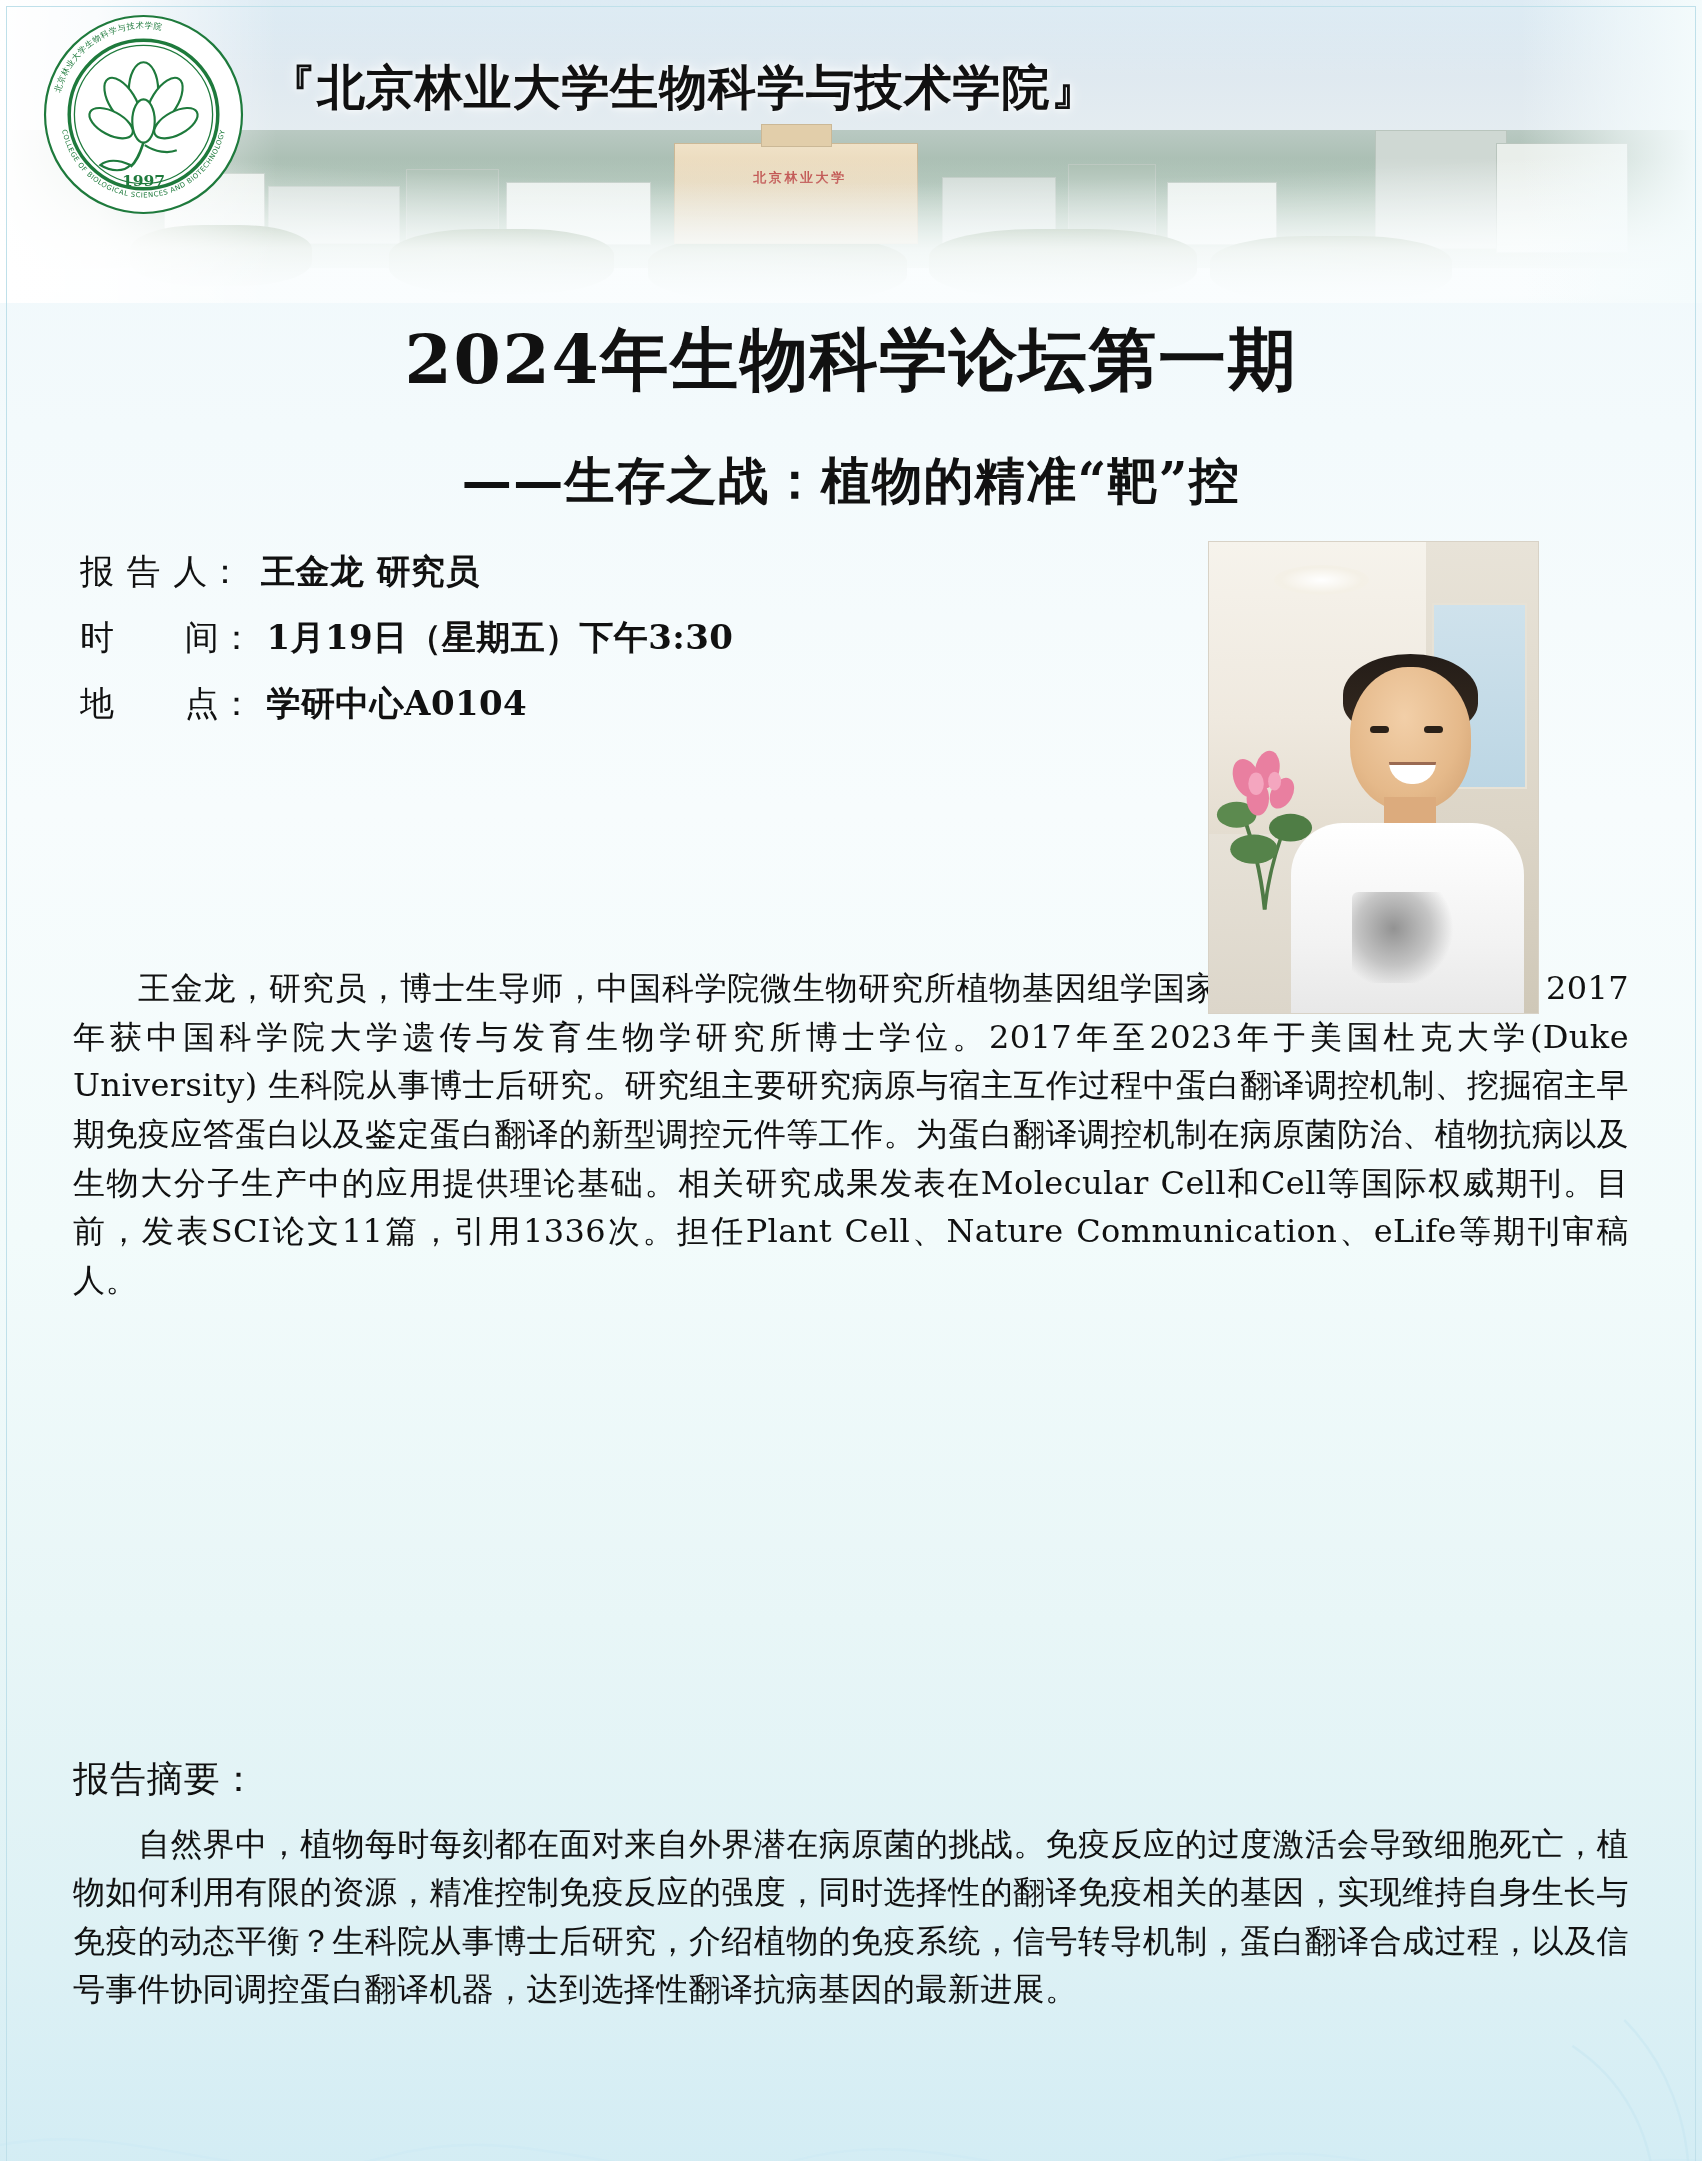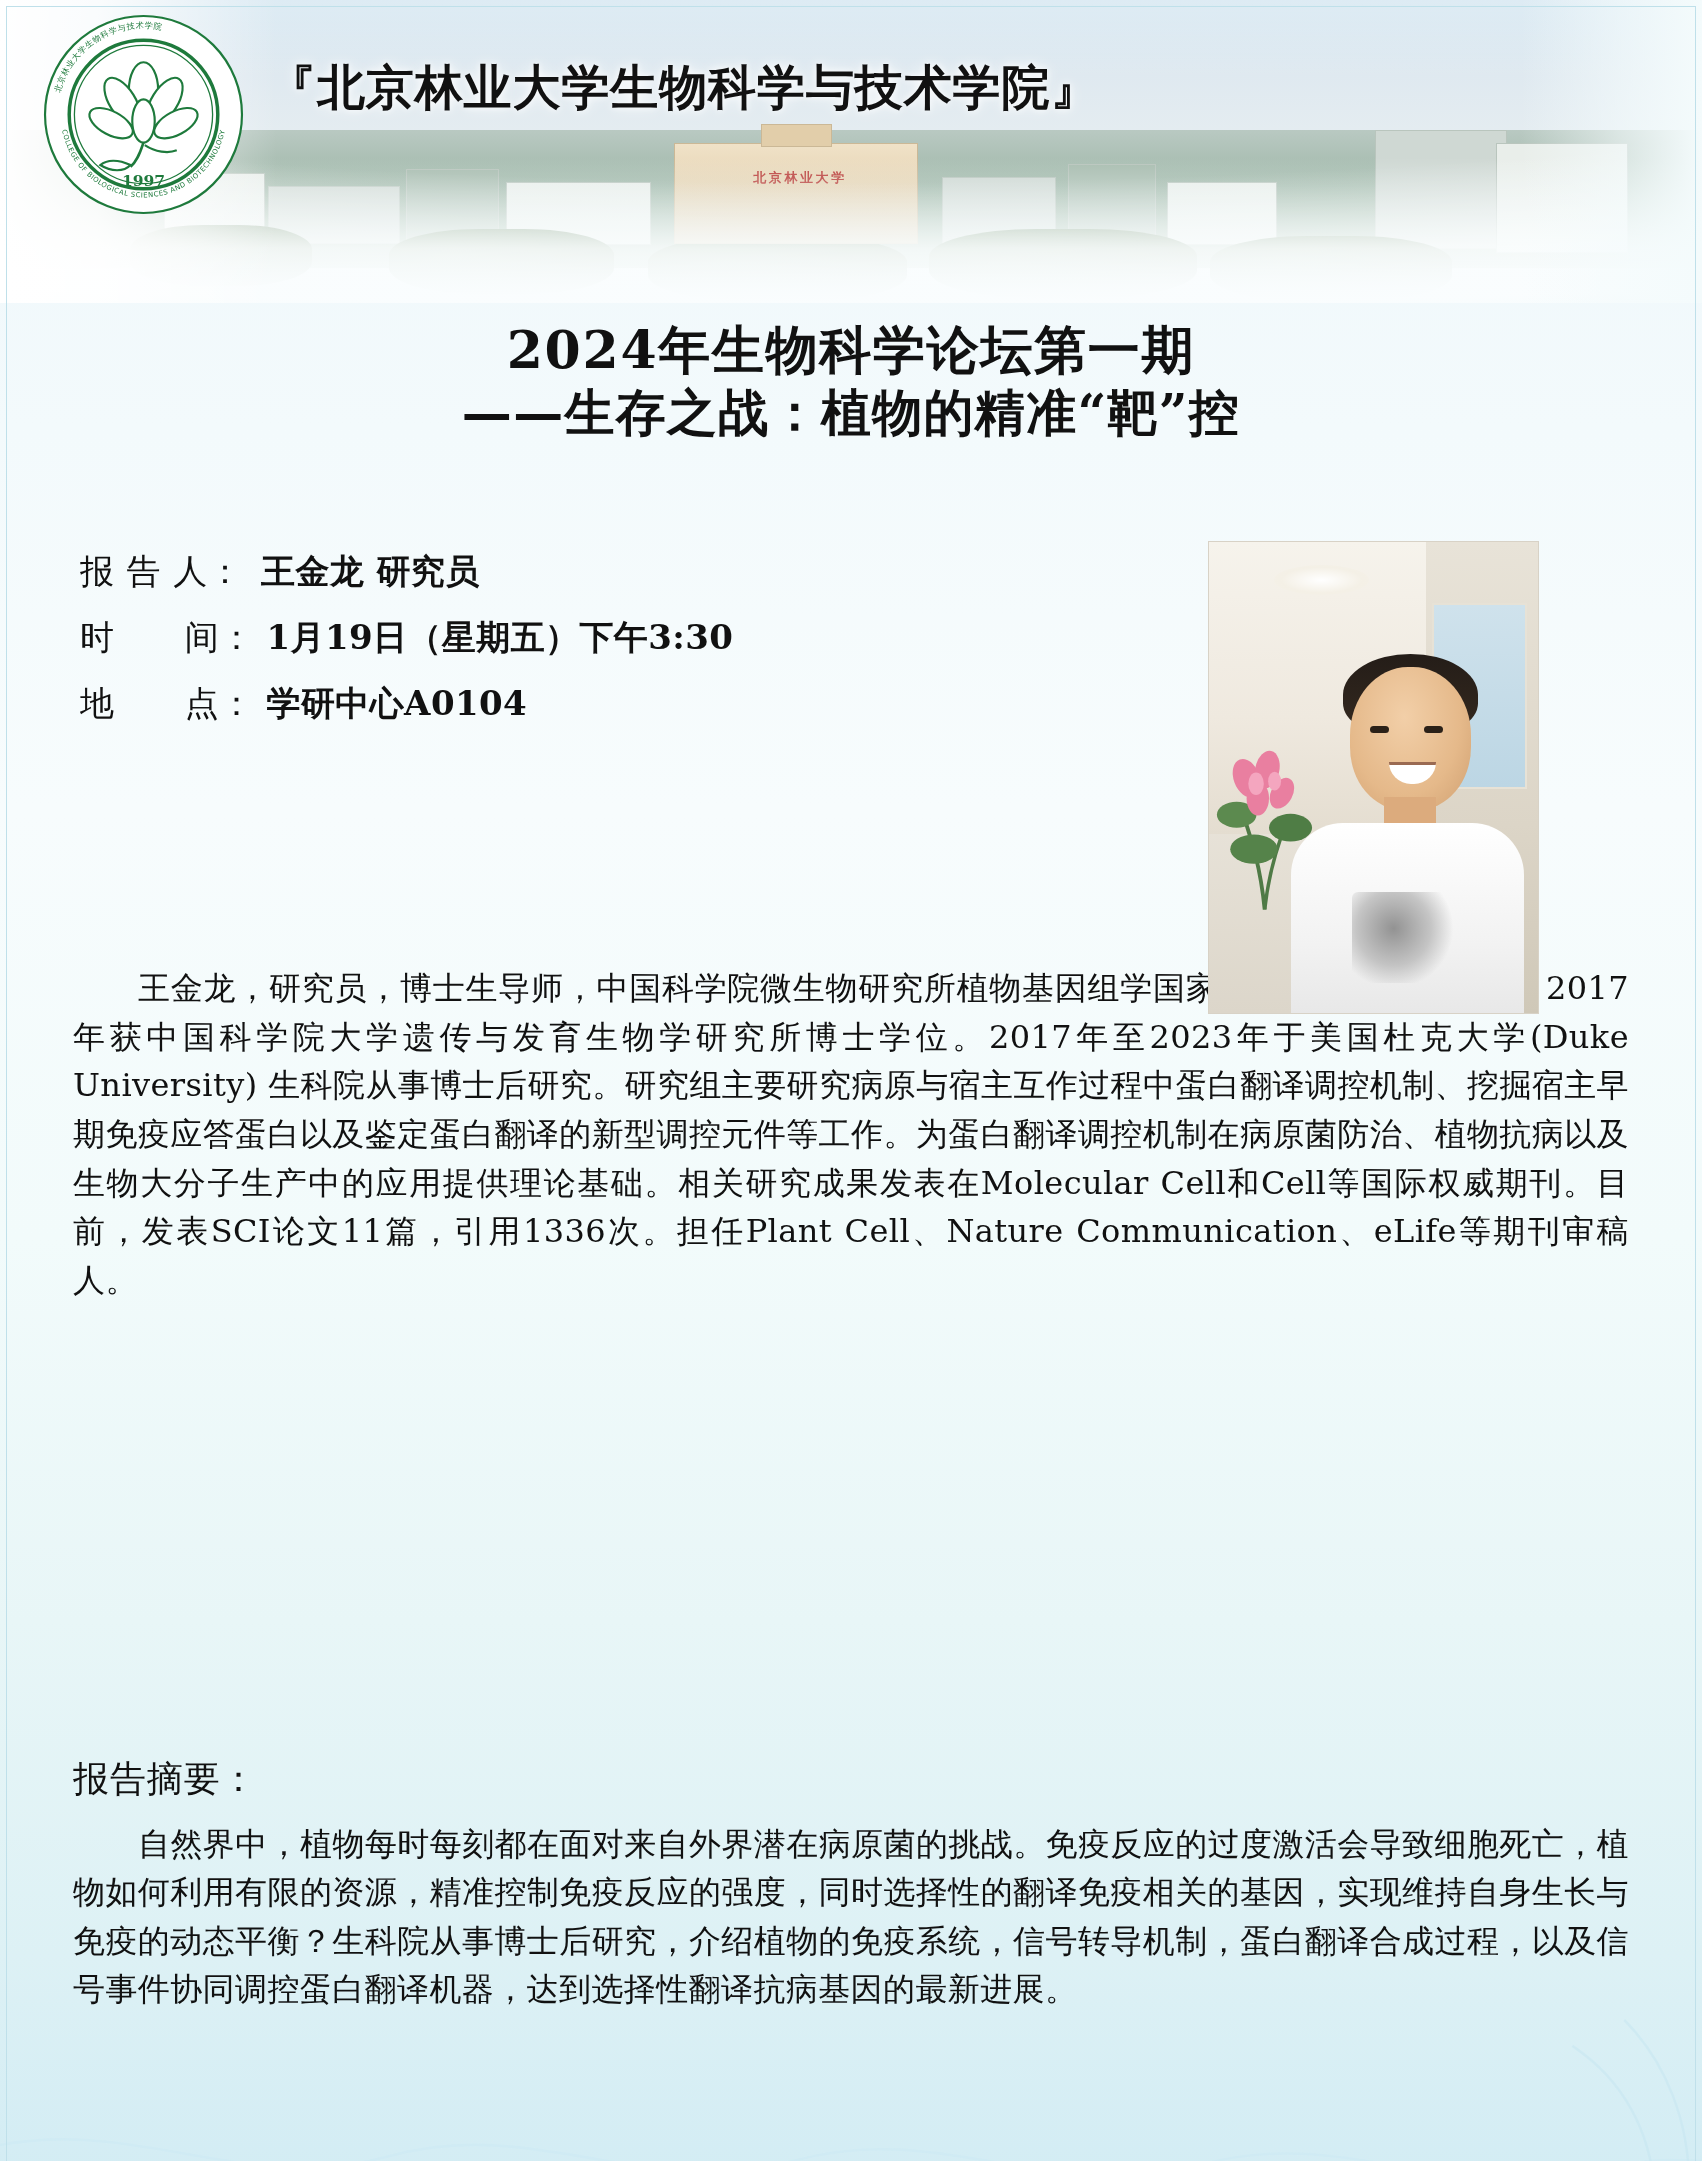--- a/index.html
+++ b/index.html
@@ -196,32 +196,33 @@
     position: absolute;
     left: 0;
     top: 318px;
     width: 100%;
     z-index: 12;
     text-align: center;
   }
   .title-main {
     font-family: "DejaVu Serif", serif;
     font-weight: bold;
-    font-size: 52px;
+    font-size: 68px;
     color: #111;
     letter-spacing: 1.7px;
     line-height: 1.22;
   }
   .title-sub {
     font-family: "DejaVu Serif", serif;
     font-weight: bold;
     font-size: 50px;
     color: #111;
     letter-spacing: 1.3px;
     line-height: 1.28;
+    margin-top: 48px;
   }
 
   
   .info {
     position: absolute;
     left: 80px;
     top: 549px;
     z-index: 12;
   }
   .info-row {

